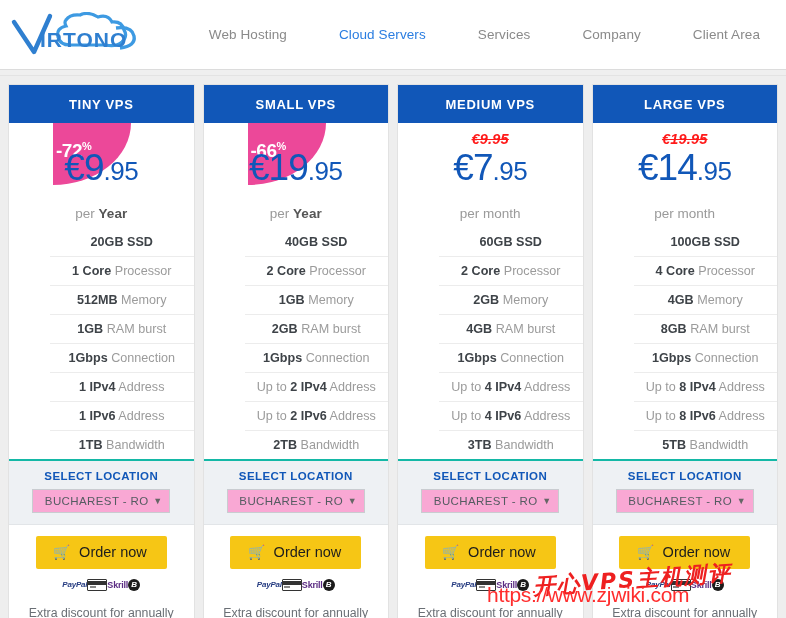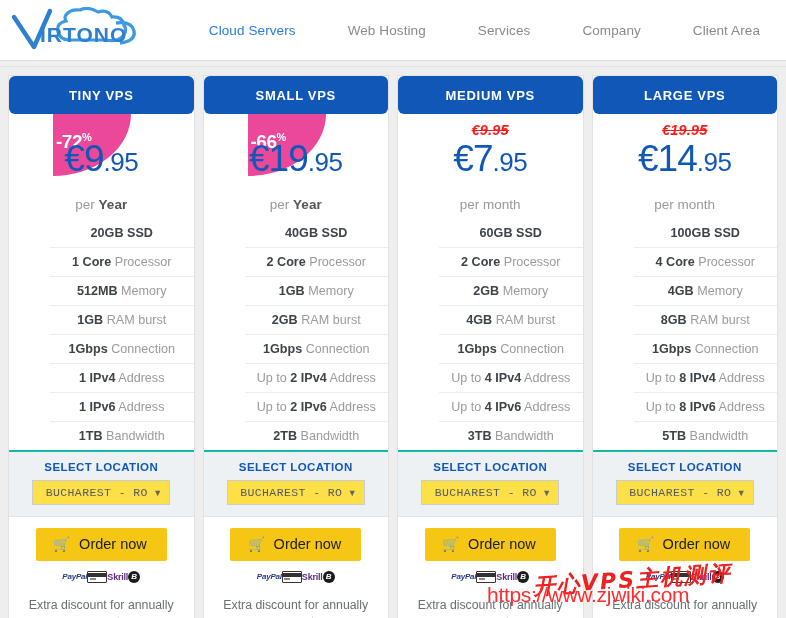--- a/index.html
+++ b/index.html
@@ -5,21 +5,21 @@
   * { box-sizing: border-box; margin: 0; padding: 0; }
   html, body {
     width: 786px; height: 618px;
     background: #eeeeee;
     font-family: "Liberation Sans", sans-serif;
     overflow: hidden;
   }
 
   
   .site-header {
-    height: 60px;
+    height: 69px;
     background: #ffffff;
     display: flex;
     align-items: center;
     position: relative;
     z-index: 5;
   }
   .logo-wrap {
     width: 200px;
     padding-left: 8px;
     display: flex;
@@ -62,21 +62,20 @@
     position: relative;
   }
   .card-head {
     background: #1157b8;
     color: #ffffff;
     text-align: center;
     font-size: 13px;
     font-weight: bold;
     letter-spacing: .7px;
     padding: 12px 0 11px 0;
-    border-radius: 6px;
   }
 
   
   .price-zone {
     position: relative;
     text-align: center;
     padding-top: 6px;
     padding-bottom: 6px;
     overflow: hidden;
   }
@@ -162,23 +161,23 @@
   }
   .select-wrap {
     display: inline-block;
     position: relative;
     width: 138px;
   }
   .select-wrap select {
     width: 100%;
     appearance: none;
     -webkit-appearance: none;
-    background: #fde047;
+    background: #f9a8d4;
     border: 1px solid #c9ccd0;
-    font-family: Liberation Mono, monospace;
+    font-family: Liberation Sans, sans-serif;
     font-size: 11.5px;
     color: #555b61;
     letter-spacing: .4px;
     padding: 5px 20px 5px 11px;
     text-align: center;
     text-align-last: center;
     cursor: pointer;
   }
   .select-arrow {
     position: absolute;
@@ -288,22 +287,22 @@
 <div class="site-header">
   <div class="logo-wrap">
     <svg width="150" height="46" viewBox="0 0 150 46">
       <path d="M58 8 Q62 2 72 3 Q80 -1 90 5 Q100 2 104 10 Q114 9 116 18 Q120 24 114 30 Q108 35 98 33 L62 33 Q52 33 50 25 Q48 16 58 14 Q56 10 58 8 Z" fill="none" stroke="#3d9ae2" stroke-width="3.2"></path>
       <path d="M108 16 Q124 14 126 24 Q128 34 112 36" fill="none" stroke="#3d9ae2" stroke-width="3.4"></path>
       <path d="M6 10 L26 40 L42 4" fill="none" stroke="#2f7fd0" stroke-width="4.4" stroke-linecap="round" stroke-linejoin="round"></path>
       <text x="32" y="35" font-family="Liberation Sans, sans-serif" font-size="21" font-weight="bold" fill="#2f7fd0" letter-spacing="1">IRTONO</text>
     </svg>
   </div>
   <nav class="main-nav">
+    <a class="nav-item">Web Hosting</a>
     <a class="nav-item active">Cloud Servers</a>
-    <a class="nav-item">Web Hosting</a>
     <a class="nav-item">Services</a>
     <a class="nav-item">Company</a>
     <a class="nav-item">Client Area</a>
   </nav>
 </div>
 <div class="header-sep"></div>
 
 <div class="plans" id="plans">
     <div class="card">
     <div class="card-head">TINY VPS</div>

